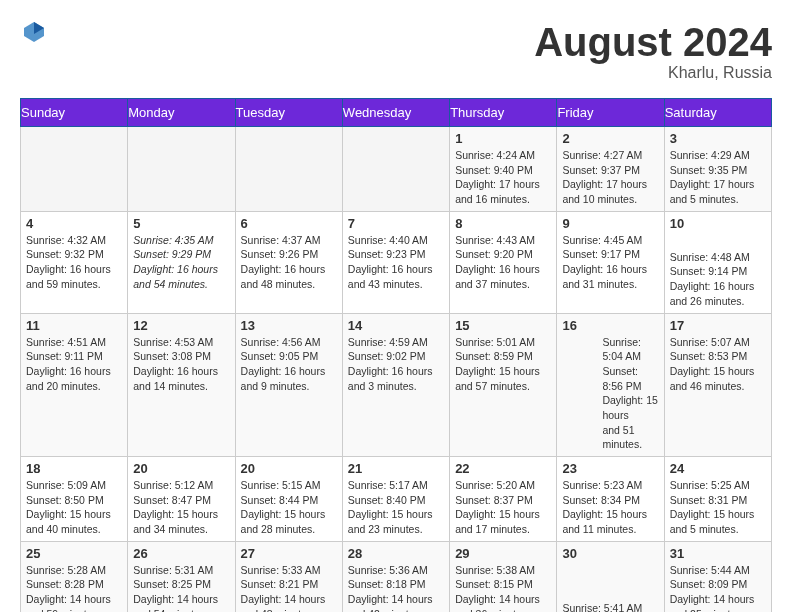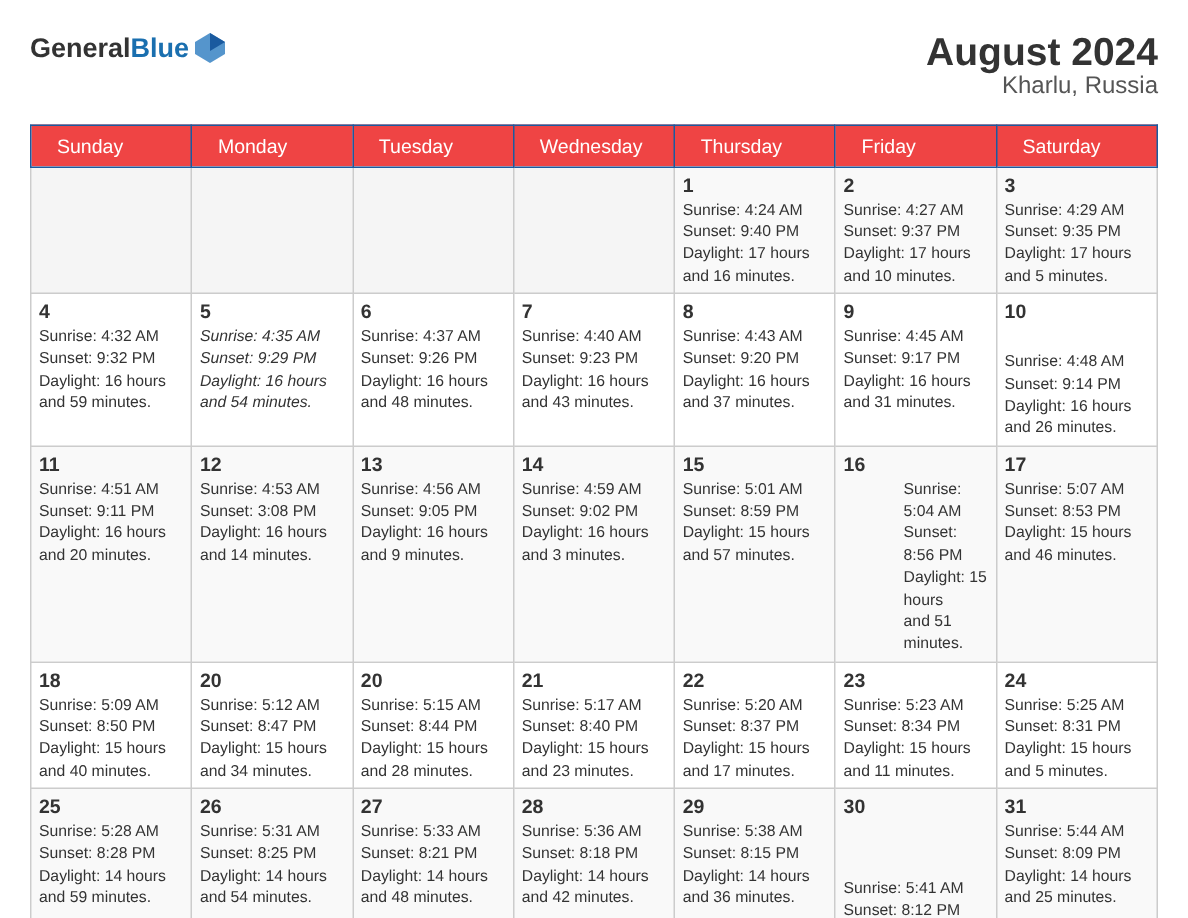--- a/index.html
+++ b/index.html
@@ -28,38 +28,38 @@
     .logo-blue { color: #1a6faf; }
     .logo-icon {
       width: 24px;
       height: 24px;
       margin-left: 2px;
     }
     .title-block {
       text-align: right;
     }
     .month-year {
-      font-size: 26px;
+      font-size: 40px;
       font-weight: bold;
       color: #333;
       line-height: 1.1;
     }
     .location {
       font-size: 16px;
       color: #555;
     }
     .calendar {
       width: 100%;
       border-collapse: collapse;
       font-size: 11px;
     }
     .calendar th {
-      background-color: #ef4444;
+      background-color: #6d28d9;
       color: #fff;
-      padding: 6px 17px;
+      padding: 6px 0;
       text-align: left;
       font-size: 13px;
       font-weight: normal;
       border: 1px solid #1a5a9f;
     }
     .calendar td {
       vertical-align: top;
       padding: 4px 5px;
       border: 1px solid #ccc;
       width: 107px;
@@ -92,23 +92,20 @@
       font-size: 12px;
       color: #555;
       text-align: right;
     }
   </style>
 </head>
 <body>
 
 <div class="header">
   <div class="logo">
-    <div class="logo-text">
-      <span class="logo-general">General</span><span class="logo-blue">Blue</span>
-    </div>
     <svg class="logo-icon" viewBox="0 0 24 24">
       <path d="M12 2 L22 8 L22 16 L12 22 L2 16 L2 8 Z" fill="#2a7abf" opacity="0.8"></path>
       <path d="M12 2 L22 8 L12 14 Z" fill="#1a5a9f"></path>
     </svg>
   </div>
   <div class="title-block">
     <div class="month-year">August 2024</div>
     <div class="location">Kharlu, Russia</div>
   </div>
 </div>

